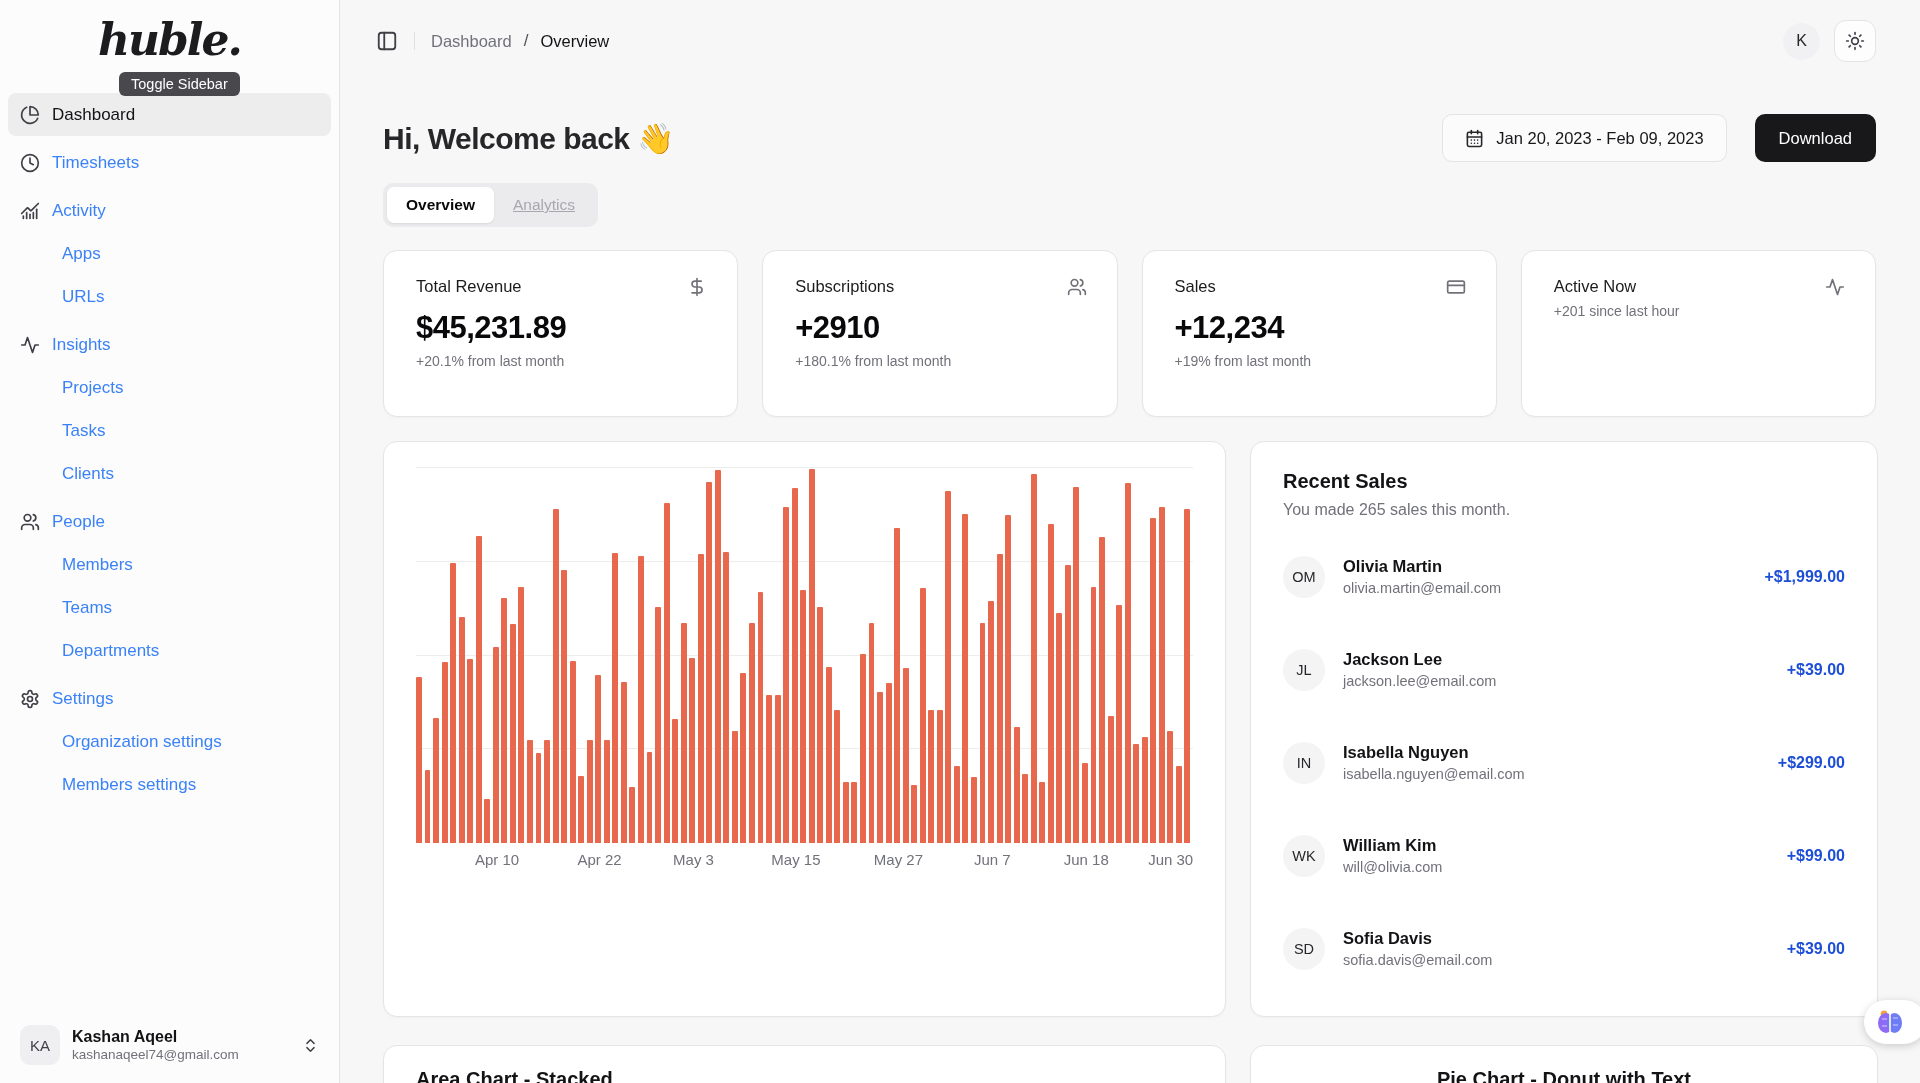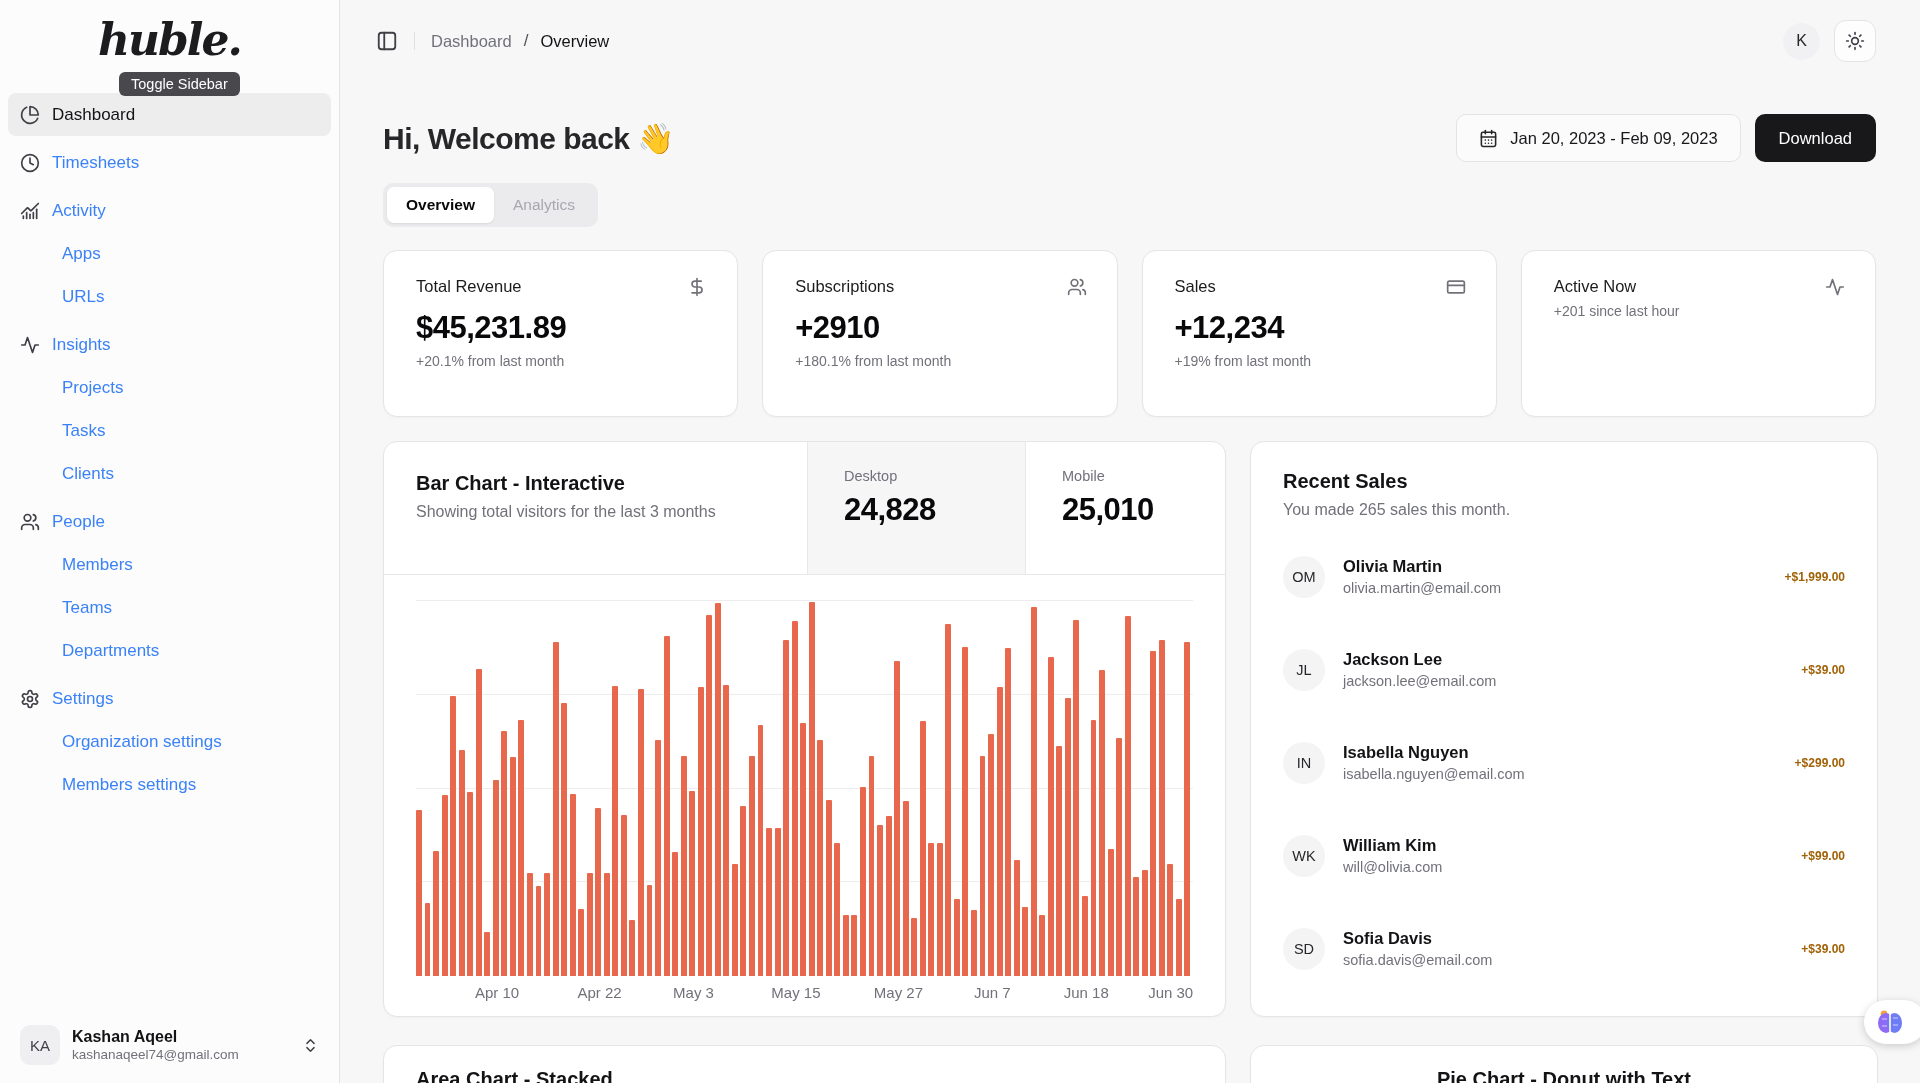--- a/index.html
+++ b/index.html
@@ -43,30 +43,30 @@
   .tb-right { margin-left:auto; display:flex; align-items:center; gap:14px; }
   .tb-avatar { width:37px; height:37px; border-radius:50%; background:#f1f1f3; display:flex; align-items:center; justify-content:center;
                font-size:16px; color:#27272a; cursor:pointer; }
   .theme-btn { width:42px; height:42px; border-radius:12px; border:1px solid #e4e4e7; background:#fdfdfd; color:#3f3f46;
                display:flex; align-items:center; justify-content:center; cursor:pointer; }
   .theme-btn svg { width:20px; height:20px; }
 
   .content { padding:0 44px 0 43px; }
   .head-row { margin-top:44px; display:flex; align-items:center; }
   .welcome { font-size:30px; font-weight:800; letter-spacing:-0.5px; color:#27272a; }
-  .head-actions { margin-left:auto; display:flex; gap:14px; }
+  .head-actions { margin-left:auto; display:flex; gap:28px; }
   .date-btn { height:48px; display:flex; align-items:center; gap:12px; padding:0 22px; border-radius:10px;
               border:1px solid #e4e4e7; background:#fbfbfc; font-size:16.5px; color:#18181b; cursor:pointer; }
   .date-btn svg { width:19px; height:19px; color:#27272a; }
   .dl-btn { height:48px; padding:0 24px; border:none; border-radius:10px; background:#18181b; color:#fff; font-size:16.5px; cursor:pointer; }
 
   .tabs { margin-top:21px; display:inline-flex; background:#ebebed; border-radius:10px; padding:4px; height:44px; }
   .tab { padding:0 19px; display:flex; align-items:center; border-radius:7px; font-size:15.5px; cursor:pointer; }
   .tab.active { background:#fff; color:#09090b; font-weight:700; box-shadow:0 1px 2px rgba(0,0,0,.08); }
-  .tab.muted { color:#a7a7af; }
+  .tab.muted { color:#a7a7af;text-decoration:underline; }
 
   .cards-row { margin-top:23px; display:grid; grid-template-columns:repeat(4,1fr); gap:24px; }
   .card { background:#fff; border:1px solid #e5e5e8; border-radius:14px; box-shadow:0 1px 2px rgba(0,0,0,.03); }
   .stat-card { height:167px; padding:26px 32px; position:relative; }
   .stat-title { font-size:16.5px; color:#1c1c1f; }
   .stat-icon { position:absolute; right:30px; top:26px; width:20px; height:20px; color:#71717a; }
   .stat-icon svg { width:20px; height:20px; }
   .stat-value { margin-top:14px; font-size:31px; font-weight:800; letter-spacing:-0.5px; color:#09090b; }
   .stat-note { margin-top:7px; font-size:14px; color:#71717a; }
 
@@ -92,21 +92,21 @@
   .sales-card { height:576px; padding:28px 32px; overflow:hidden; }
   .sales-title { font-size:20px; font-weight:800; color:#131316; }
   .sales-sub { margin-top:8px; font-size:16px; color:#71717a; }
   .sales-list { margin-top:30px; display:flex; flex-direction:column; gap:37px; }
   .sale-row { display:flex; align-items:center; gap:18px; height:56px; }
   .sale-avatar { width:42px; height:42px; border-radius:50%; background:#f4f4f5; display:flex; align-items:center; justify-content:center;
                  font-size:14.5px; color:#27272a; flex:0 0 42px; }
   .sale-info { line-height:1.4; }
   .sale-name { font-size:16.5px; font-weight:700; color:#131316; }
   .sale-email { font-size:14.5px; color:#71717a; }
-  .sale-amount { margin-left:auto; font-size:12px; font-weight:700; color:#a16207; }
+  .sale-amount { margin-left:auto; font-size:16px; font-weight:700; color:#1d4ed8; }
 
   .bottom-row { margin-top:28px; display:grid; grid-template-columns:843px 628px; gap:24px; }
   .bottom-card { height:300px; padding:22px 32px; }
   .bottom-title { font-size:20px; font-weight:800; color:#131316; }
   .bottom-card.centered { text-align:center; }
 
   .brain-pill { position:absolute; right:-6px; top:1000px; width:62px; height:44px; border-radius:22px;
                 background:#fff; box-shadow:0 2px 8px rgba(0,0,0,.18); display:flex; align-items:center; padding-left:12px; cursor:pointer; }
 </style>
 </head>
@@ -315,36 +315,20 @@
             <div class="stat-title">Active Now</div>
             <span class="stat-icon"><svg class="" viewBox="0 0 24 24" fill="none" stroke="currentColor" stroke-width="2" stroke-linecap="round" stroke-linejoin="round">
                 <path d="M22 12h-4l-3 9L9 3l-3 9H2"></path>
               </svg></span>
             <div class="stat-note">+201 since last hour</div>
           </div>
         </div>
 
       <div class="charts-row">
         <div class="card bar-card">
-          <div class="bar-head">
-            <div class="bar-head-left">
-              <div class="bar-title">Bar Chart - Interactive</div>
-              <div class="bar-sub">Showing total visitors for the last 3 months</div>
-            </div>
-            <div id="toggles" style="display:flex">
-                <div class="toggle active">
-                  <div class="toggle-label">Desktop</div>
-                  <div class="toggle-value">24,828</div>
-                </div>
-                <div class="toggle mobile">
-                  <div class="toggle-label">Mobile</div>
-                  <div class="toggle-value">25,010</div>
-                </div>
-              </div>
-          </div>
           <div class="plot-wrap" id="plot">
               <div class="gridline" style="bottom: 25%;"></div>
               <div class="gridline" style="bottom: 50%;"></div>
               <div class="gridline" style="bottom: 75%;"></div>
               <div class="gridline" style="bottom: 100%;"></div>
               <div class="bars">
                 <div class="bar" style="left: 0%; height: 44.4%; background: rgb(232, 104, 77);"></div>
                 <div class="bar" style="left: 1.0989%; height: 19.4%; background: rgb(232, 104, 77);"></div>
                 <div class="bar" style="left: 2.1978%; height: 33.4%; background: rgb(232, 104, 77);"></div>
                 <div class="bar" style="left: 3.2967%; height: 48.4%; background: rgb(232, 104, 77);"></div>

